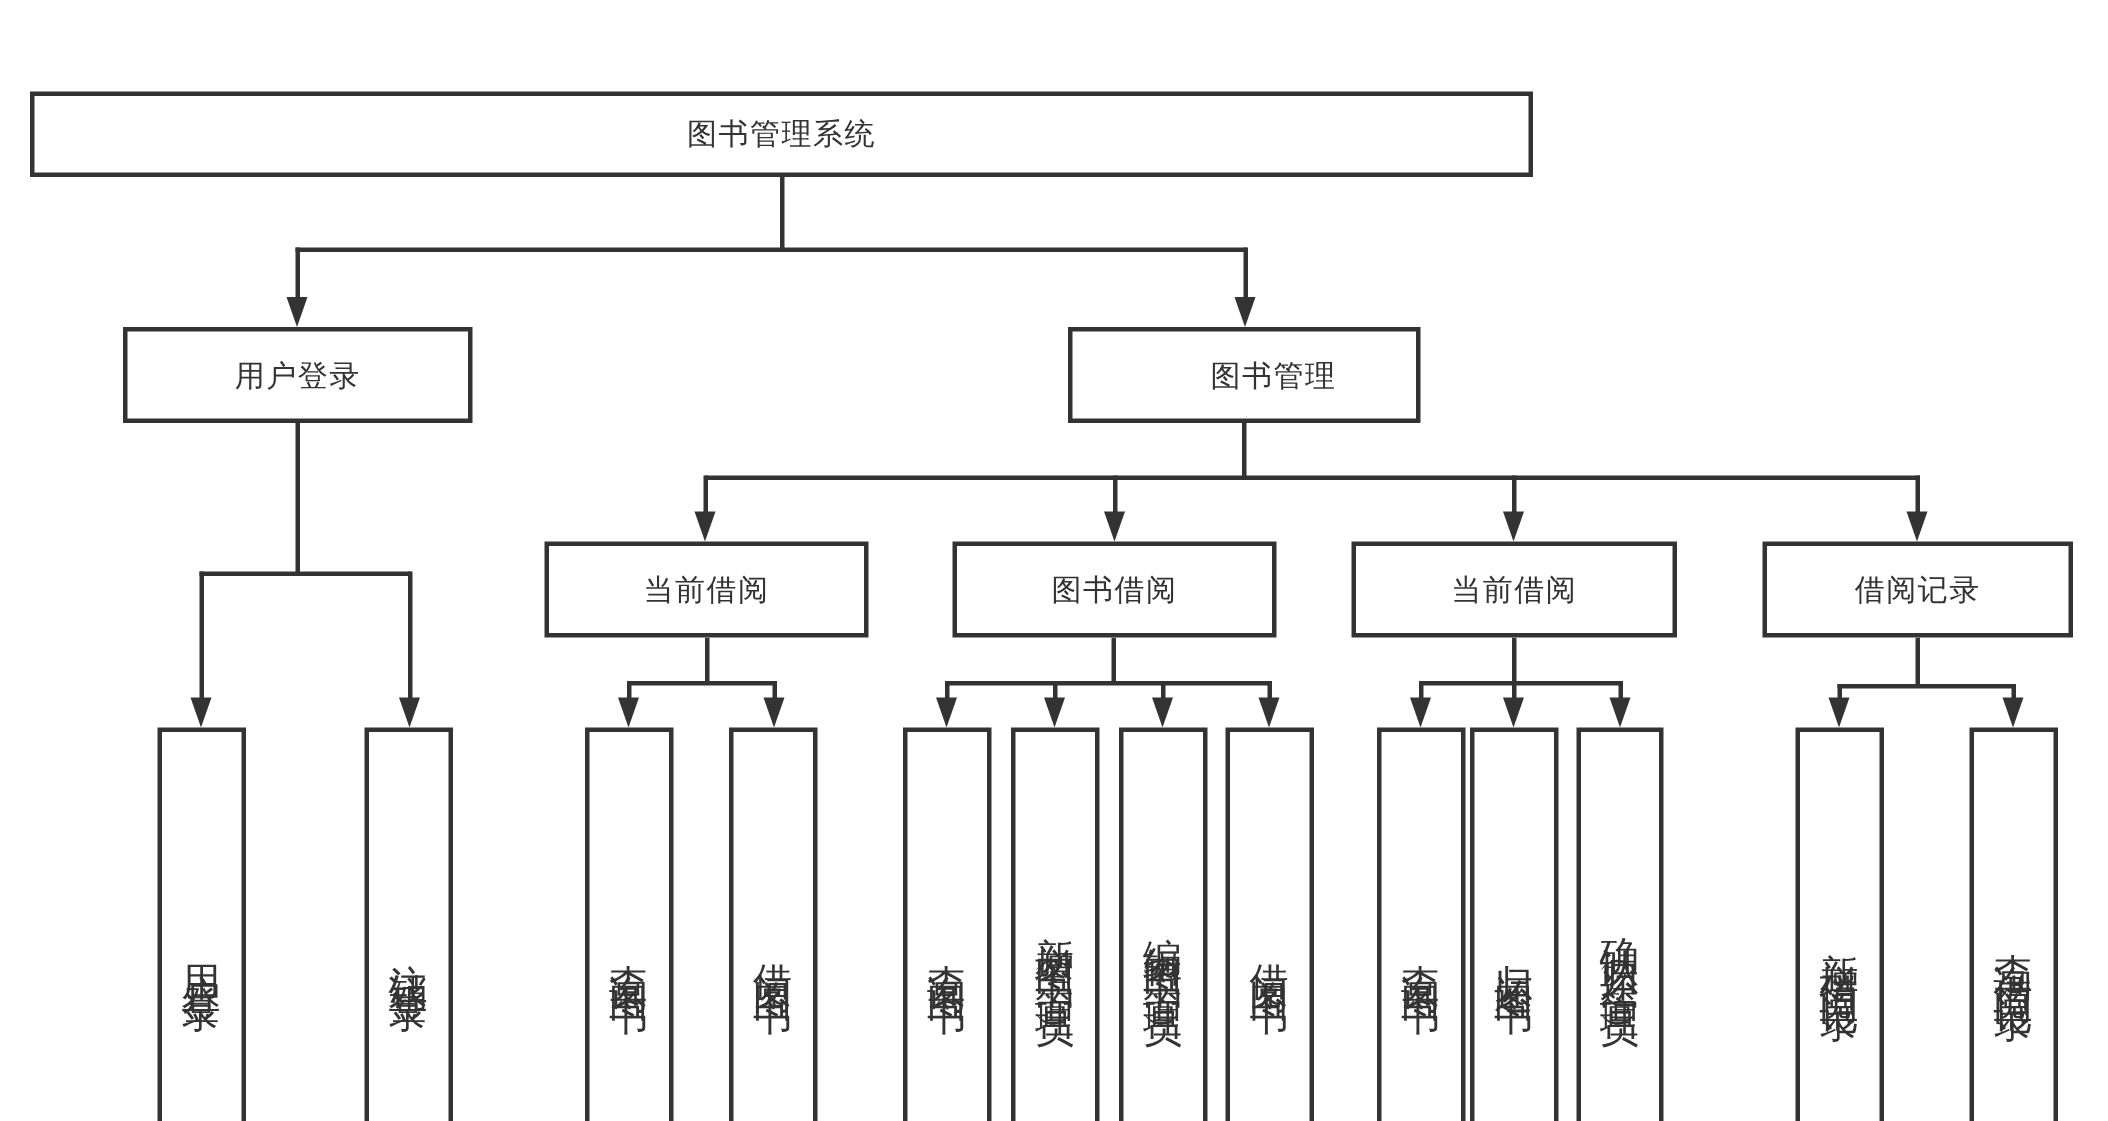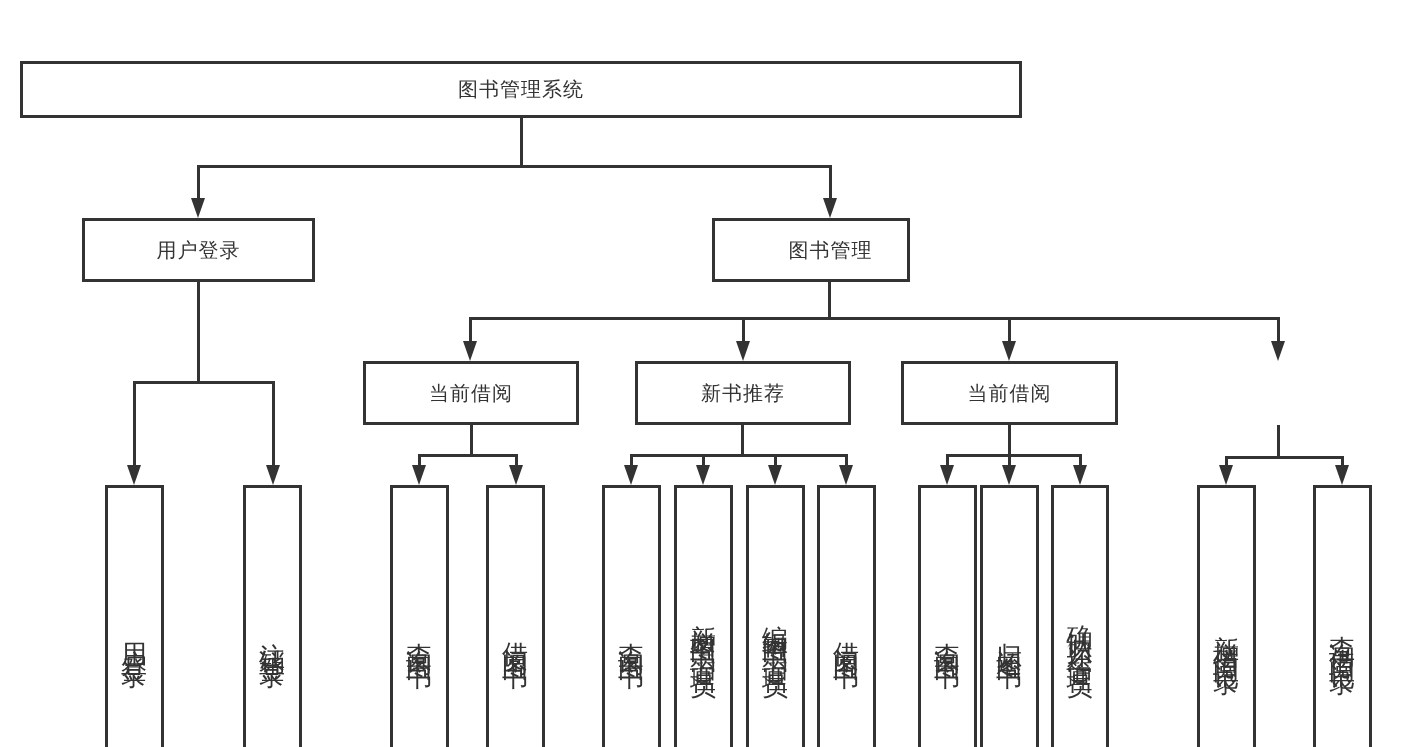--- a/index.html
+++ b/index.html
@@ -111,32 +111,35 @@
   <div class="arrow" style="left:1219px;top:408px;height:29px;"></div>
   <div class="arrow" style="left:1335px;top:408px;height:29px;"></div>
 
   <div class="hnode" style="left:20px;top:13px;width:1002px;height:57px;">
     <span>图书管理系统</span>
   </div>
 
   <div class="hnode" style="left:82px;top:170px;width:233px;height:64px;">
     <span>用户登录</span>
   </div>
-  <div class="hnode" style="left:712px;top:170px;width:198px;height:64px;padding-left:39px;">
+  <div class="hnode" style="left:712px;top:170px;width:235px;height:64px;padding-left:39px;">
     <span>图书管理</span>
   </div>
 
   <div class="hnode" style="left:363px;top:313px;width:216px;height:64px;">
     <span>当前借阅</span>
   </div>
   <div class="hnode" style="left:635px;top:313px;width:216px;height:64px;">
-    <span>新书推荐</span>
+    <span>图书借阅</span>
   </div>
   <div class="hnode" style="left:901px;top:313px;width:217px;height:64px;">
     <span>当前借阅</span>
+  </div>
+  <div class="hnode" style="left:1175px;top:313px;width:207px;height:64px;">
+    <span>借阅记录</span>
   </div>
 
   <div class="vnode" style="left:105px;top:437px;">
     <span class="vlabel">用户登录</span>
   </div>
   <div class="vnode" style="left:243px;top:437px;">
     <span class="vlabel">注销登录</span>
   </div>
 
   <div class="vnode" style="left:390px;top:437px;">

